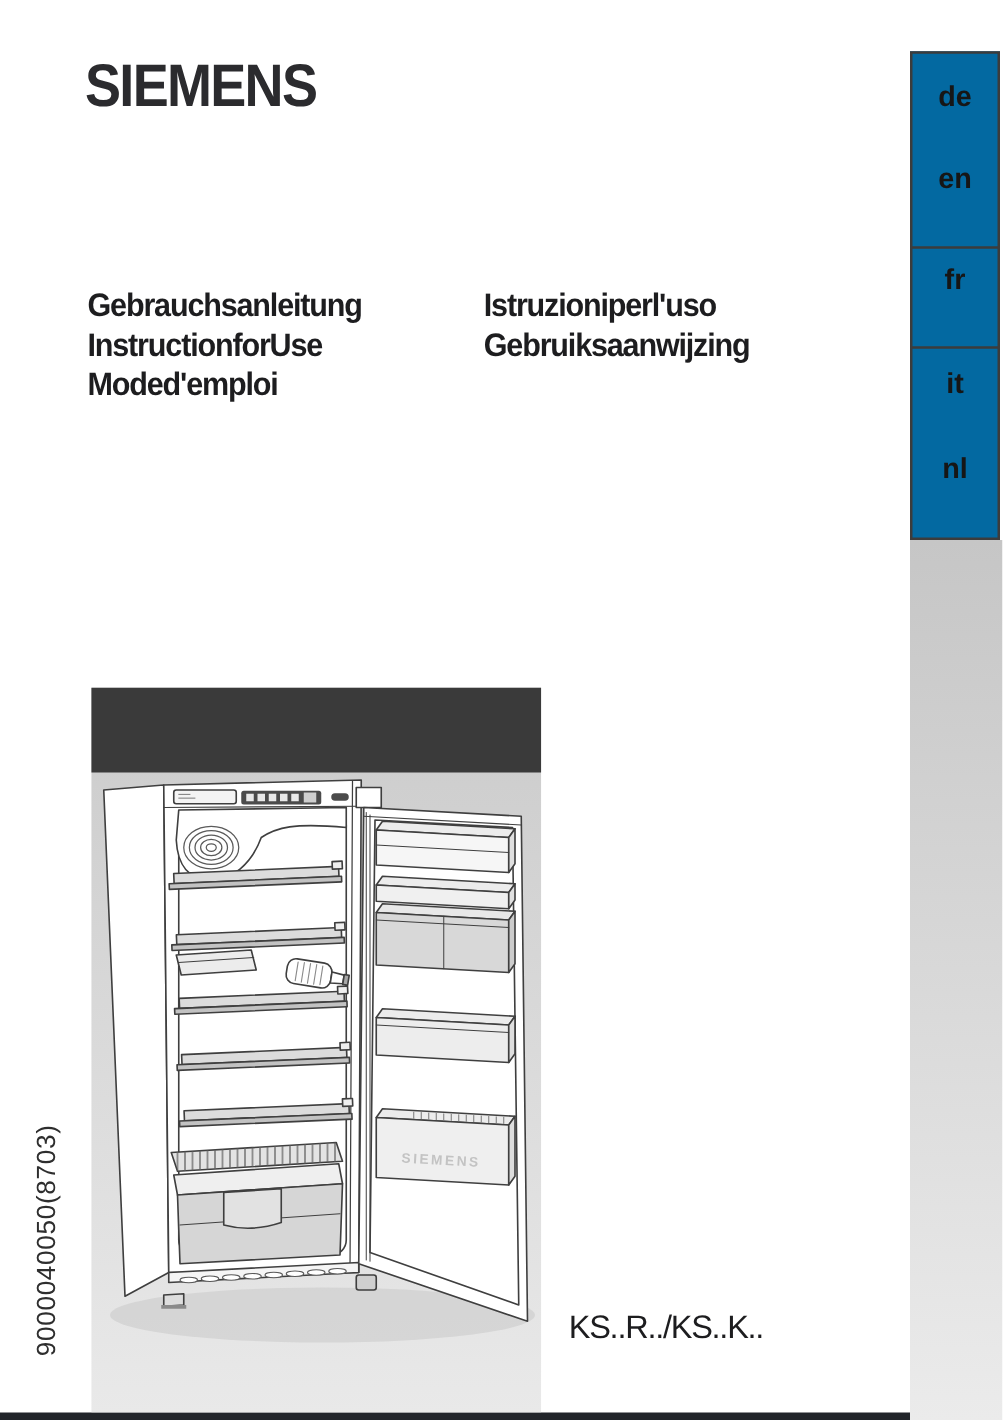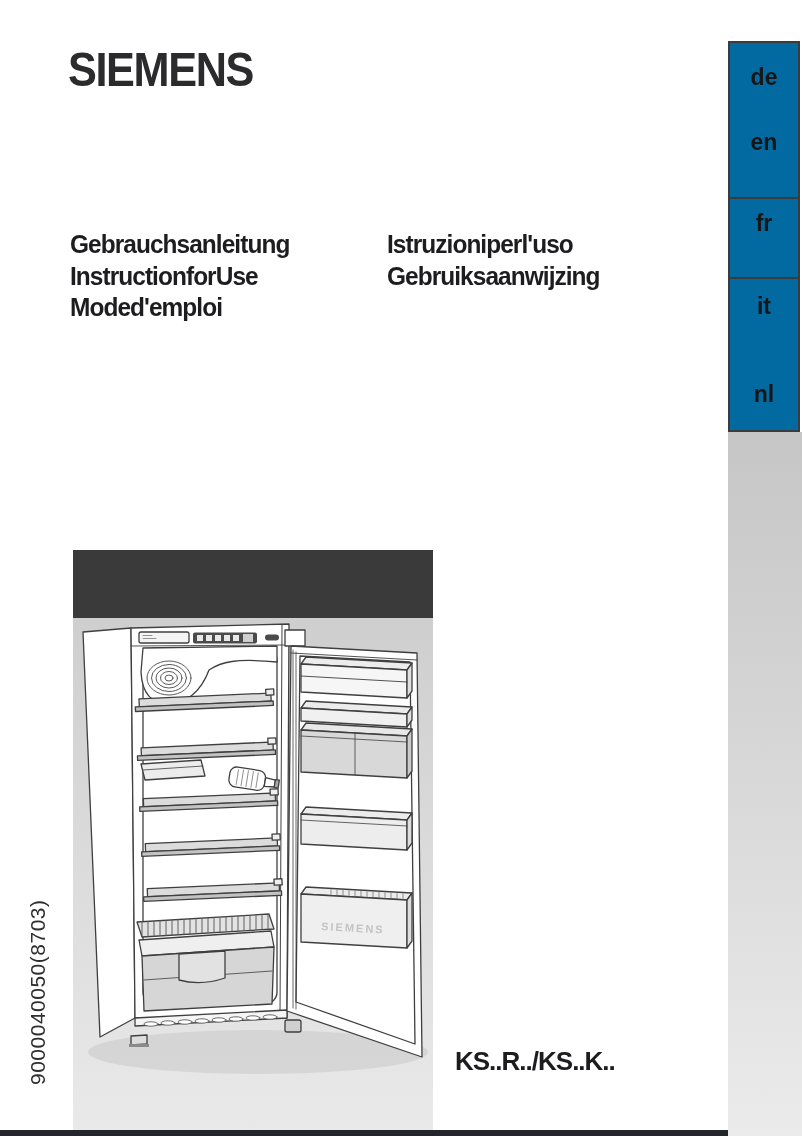--- a/index.html
+++ b/index.html
@@ -31,21 +31,21 @@
     background:linear-gradient(#c6c6c6,#ebebeb);
   }
   
   .bottom-bar{left:0;top:1130px;width:728px;height:6px;background:#22252a;}
   
   .doc-number{
     left:26px;top:1085px;transform:rotate(-90deg);transform-origin:0 0;
     font-size:21px;color:#2e2e2e;white-space:nowrap;letter-spacing:.5px;
   }
   
-  .model-code{left:455px;top:1046px;font-size:26px;font-weight:bold;letter-spacing:-1px;white-space:nowrap;}
+  .model-code{left:455px;top:1046px;font-size:26px;font-weight:normal;letter-spacing:-1px;white-space:nowrap;}
   
   .illustration{left:73px;top:550px;width:360px;height:580px;}
 </style>
 </head>
 <body>
 
 <div class="abs logo">SIEMENS</div>
 
 <div class="abs titles col1">
   <div>Gebrauchsanleitung</div>
@@ -57,21 +57,21 @@
   <div>Gebruiksaanwijzing</div>
 </div>
 
 <div class="abs tabbox">
   <div class="tab-label" style="top:21px;">de</div>
   <div class="tab-label" style="top:86px;">en</div>
   <div class="divider" style="top:154px;"></div>
   <div class="tab-label" style="top:167px;">fr</div>
   <div class="divider" style="top:234px;"></div>
   <div class="tab-label" style="top:250px;">it</div>
-  <div class="tab-label" style="top:338px;">nl</div>
+  <div class="tab-label" style="top:318px;">nl</div>
 </div>
 
 <div class="abs right-strip"></div>
 <div class="abs bottom-bar"></div>
 
 <div class="abs doc-number">9000040050(8703)</div>
 <div class="abs model-code">KS..R../KS..K..</div>
 
 <div class="abs illustration">
   <svg viewBox="0 0 360 580" width="360" height="580" xmlns="http://www.w3.org/2000/svg">

